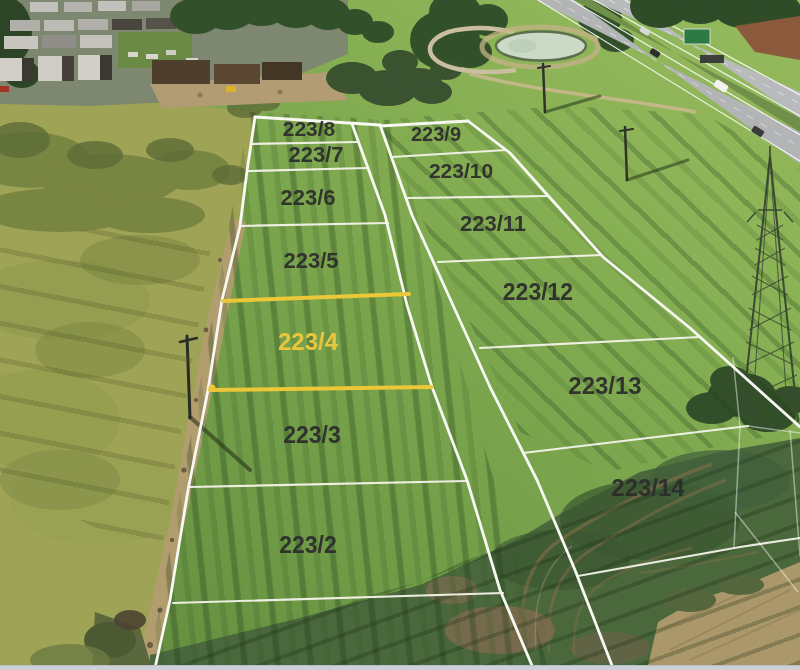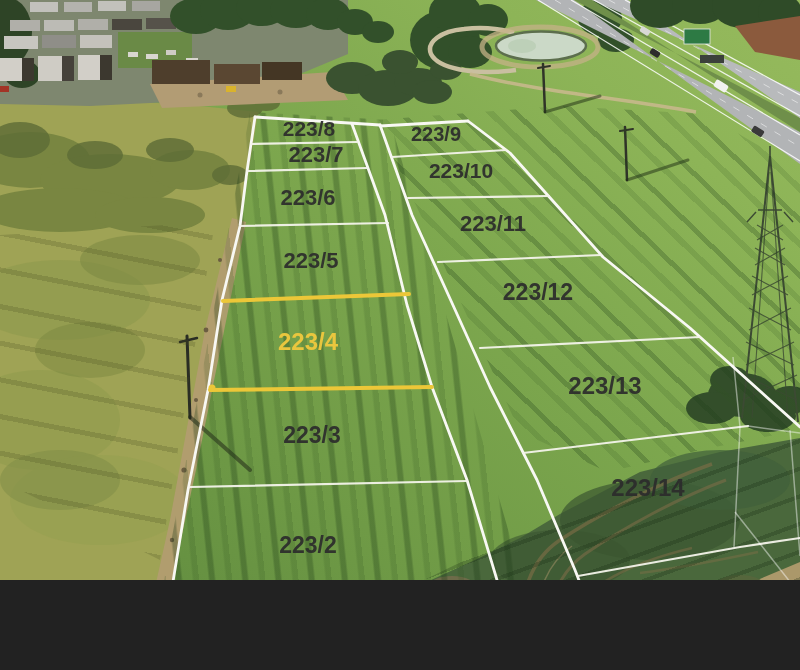--- a/index.html
+++ b/index.html
@@ -1,17 +1,17 @@
 <!DOCTYPE html>
 <html><head>
 <meta charset="utf-8">
 <style>
   html,body{margin:0;padding:0;background:#222;}
   .stage{
-    position:relative;width:800px;height:580px;overflow:hidden;
+    position:relative;width:800px;height:670px;overflow:hidden;
     background:linear-gradient(38deg,#5f8a3e 0%,#6f9a46 28%,#7da74e 55%,#8db457 80%,#96ba5d 100%);
     font-family:"Liberation Sans","DejaVu Sans",sans-serif;
   }
   .stage svg{position:absolute;left:0;top:0;}
   .streaks{position:absolute;inset:0;pointer-events:none;}
   #streakA{background:repeating-linear-gradient(84deg,rgba(28,58,22,0) 0 9px,rgba(28,58,22,.30) 11px 15px,rgba(28,58,22,0) 17px 26px,rgba(45,80,30,.18) 28px 33px);
     clip-path:polygon(250px 112px,390px 120px,548px 668px,148px 668px);}
   #streakB{background:repeating-linear-gradient(44deg,rgba(30,62,24,0) 0 12px,rgba(30,62,24,.26) 12px 17px,rgba(30,62,24,0) 17px 34px,rgba(48,84,32,.16) 34px 40px);
     clip-path:polygon(376px 120px,560px 106px,705px 114px,800px 170px,800px 430px,700px 450px,608px 472px,520px 432px,436px 248px);}
   #streakL{background:repeating-linear-gradient(11deg,rgba(70,75,30,0) 0 14px,rgba(70,75,30,.22) 14px 19px,rgba(70,75,30,0) 19px 36px);

